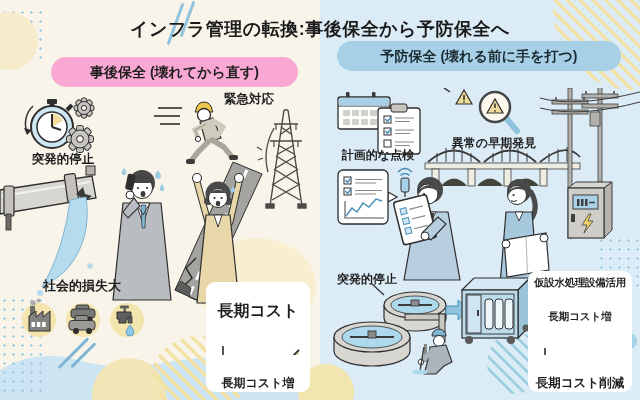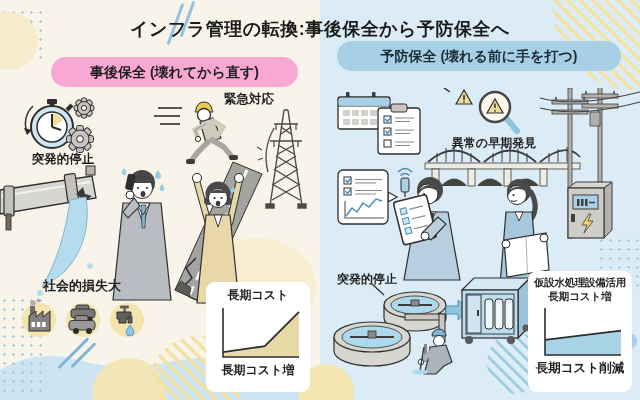--- a/index.html
+++ b/index.html
@@ -13,21 +13,21 @@
   .stripes-b{background:repeating-linear-gradient(45deg,#9fd0e2 0 3px,rgba(0,0,0,0) 3px 8.5px);}
   .circle{border-radius:50%;}
   .title{left:0;top:17px;width:640px;text-align:center;font-size:18px;font-weight:800;
          letter-spacing:.5px;color:#1a1a1a;white-space:nowrap;}
   .pill{height:30px;line-height:30px;border-radius:16px;text-align:center;
         font-size:14px;font-weight:800;white-space:nowrap;}
   .pill-gray{background:#f9a8d4;color:#1f1f1f;}
   .pill-blue{background:#a7d0e6;color:#1b2b33;}
   .label{font-weight:800;text-align:center;white-space:nowrap;color:#1f1f1f;}
   .card{background:#fff;border-radius:9px;display:flex;flex-direction:column;
-        align-items:center;justify-content:flex-start;}
+        align-items:center;justify-content:flex-start;gap:20px;}
   .card .cap{font-weight:800;font-size:12px;}
   svg{display:block;}
   .lineacc{width:2.5px;background:#8fc3de;border-radius:2px;}
 </style>
 </head>
 <body>
 
 <div class="stage">
 
   <div class="abs bg-left"></div>
@@ -410,29 +410,30 @@
 
   <div class="abs title">インフラ管理の転換:事後保全から予防保全へ</div>
   <div class="abs pill pill-gray" style="left:51px;top:57px;width:247px;">事後保全 (壊れてから直す)</div>
   <div class="abs pill pill-blue" style="left:337px;top:41px;width:284px;">予防保全 (壊れる前に手を打つ)</div>
 
   <div class="abs label" style="left:18px;top:151px;width:90px;font-size:12.5px;">突発的停止</div>
   <div class="abs label" style="left:214px;top:91px;width:70px;font-size:12.5px;">緊急対応</div>
   <div class="abs label" style="left:27px;top:277px;width:110px;font-size:13px;">社会的損失大</div>
 
   <div class="abs card" style="left:206px;top:282px;width:104px;height:110px;">
-    <div class="label" style="font-size:12px;margin-top:5px;">長期コスト</div>
+    <div class="label" style="font-size:16px;margin-top:19px;">長期コスト</div>
     <svg width="88" height="58">
       <polygon class="area" points="9,48.1 50.800000000000004,42.22 85,7.919999999999995 85,53 9,53" fill="#e7d9a5"></polygon>
       <polyline class="trend" points="9,48.1 50.800000000000004,42.22 85,7.919999999999995" fill="none" stroke="#2e2e2e" stroke-width="1.8"></polyline>
       <polyline class="ax" points="9,4 9,53 85,53" fill="none" stroke="#2e2e2e" stroke-width="1.6"></polyline>
     </svg>
     <div class="cap">長期コスト増</div>
   </div>
 
+  <div class="abs label" style="left:330px;top:147px;width:96px;font-size:12px;">計画的な点検</div>
   <div class="abs label" style="left:445px;top:135px;width:98px;font-size:12px;">異常の早期発見</div>
   <div class="abs label" style="left:331px;top:271px;width:72px;font-size:12px;">突発的停止</div>
 
   <div class="abs card" style="left:528px;top:271px;width:104px;height:121px;">
     <div class="label" style="font-size:10.5px;margin-top:5px;letter-spacing:-0.3px;">仮設水処理設備活用</div>
     <div class="label" style="font-size:10.5px;">長期コスト増</div>
     <svg width="88" height="56">
       <polygon class="area" points="9,35.96 85,26.56 85,51 9,51" fill="#a9d3e6"></polygon>
       <polyline class="trend" points="9,35.96 85,26.56" fill="none" stroke="#2e2e2e" stroke-width="1.8"></polyline>
       <polyline class="ax" points="9,4 9,51 85,51" fill="none" stroke="#2e2e2e" stroke-width="1.6"></polyline>

